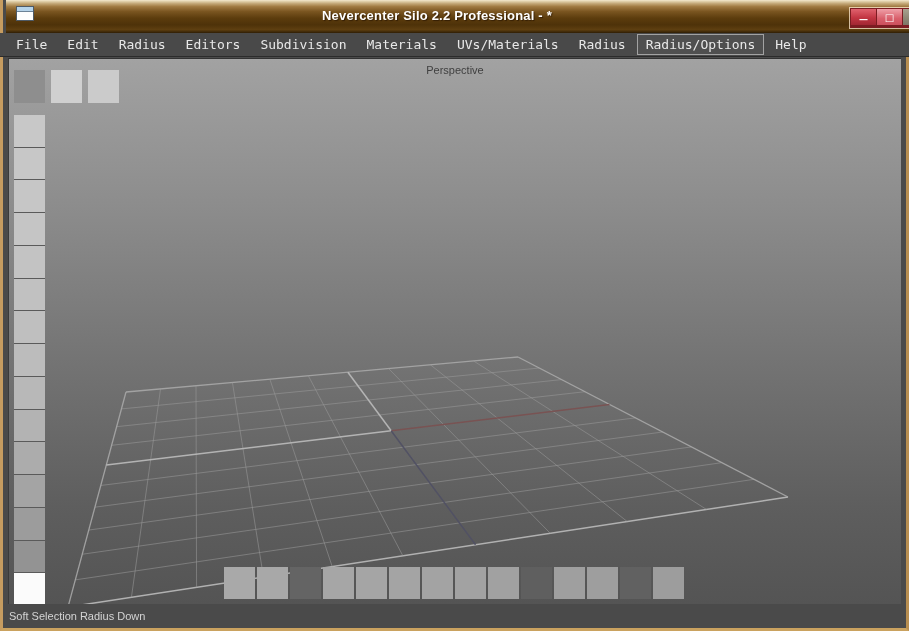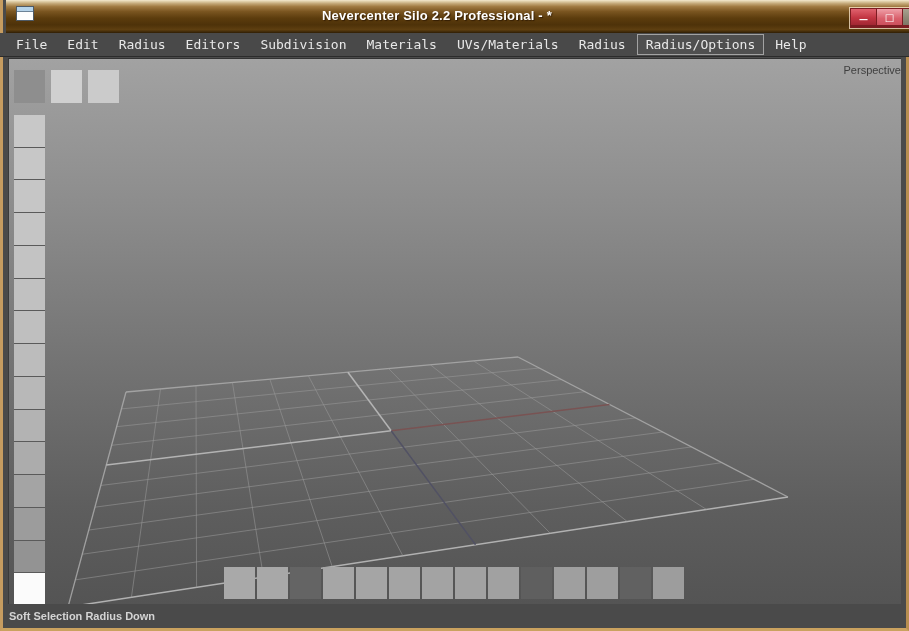--- a/index.html
+++ b/index.html
@@ -68,21 +68,21 @@
   .menu-item.active{border:1px solid #a2a2a2;background:#4f4f4f;}
   
   .viewport{
     position:absolute;left:8px;top:58px;width:893px;height:546px;z-index:10;
     background:linear-gradient(180deg,#a2a2a2 0%,#8e8e8e 25%,#747474 55%,#5e5e5e 82%,#545454 100%);
     border-top:1px solid #333333;border-left:1px solid #3a3a3a;
     box-sizing:border-box;overflow:hidden;
   }
   #grid-svg{position:absolute;left:0;top:0;width:893px;height:546px;}
   .vp-label{
-    position:absolute;left:0;right:0;top:5px;text-align:right;
+    position:absolute;left:0;right:0;top:5px;text-align:center;
     font-size:11px;color:#3f3f3f;z-index:12;
   }
   
   .top-toolbar{
     position:absolute;left:5px;top:11px;height:33px;display:flex;gap:6px;z-index:20;
   }
   .top-toolbar .tb-btn{width:31px;height:33px;}
   .left-toolbar{
     position:absolute;left:5px;top:56px;width:31px;height:490px;z-index:20;
     display:flex;flex-direction:column;gap:1px;background:#5a5a5a;
@@ -90,21 +90,21 @@
   .left-toolbar .tb-btn{flex:1;width:31px;}
   .bottom-toolbar{
     position:absolute;left:215px;top:508px;height:32px;display:flex;gap:2px;z-index:20;
   }
   .bottom-toolbar .tb-btn{width:31px;height:32px;}
   .tb-btn{cursor:pointer;}
   
   .statusbar{
     position:absolute;left:3px;right:3px;top:604px;height:24px;z-index:30;
     background:#4a4a4a;color:#d4d4d4;font-size:11px;line-height:24px;
-    padding-left:6px;box-sizing:border-box;white-space:nowrap;font-weight:bold;
+    padding-left:6px;box-sizing:border-box;white-space:nowrap;
   }
 </style>
 </head>
 <body>
 
 <div class="window">
 
   <div class="titlebar">
     <div class="win-icon"></div>
     <div class="title-text">Nevercenter Silo 2.2 Professional - *</div>

